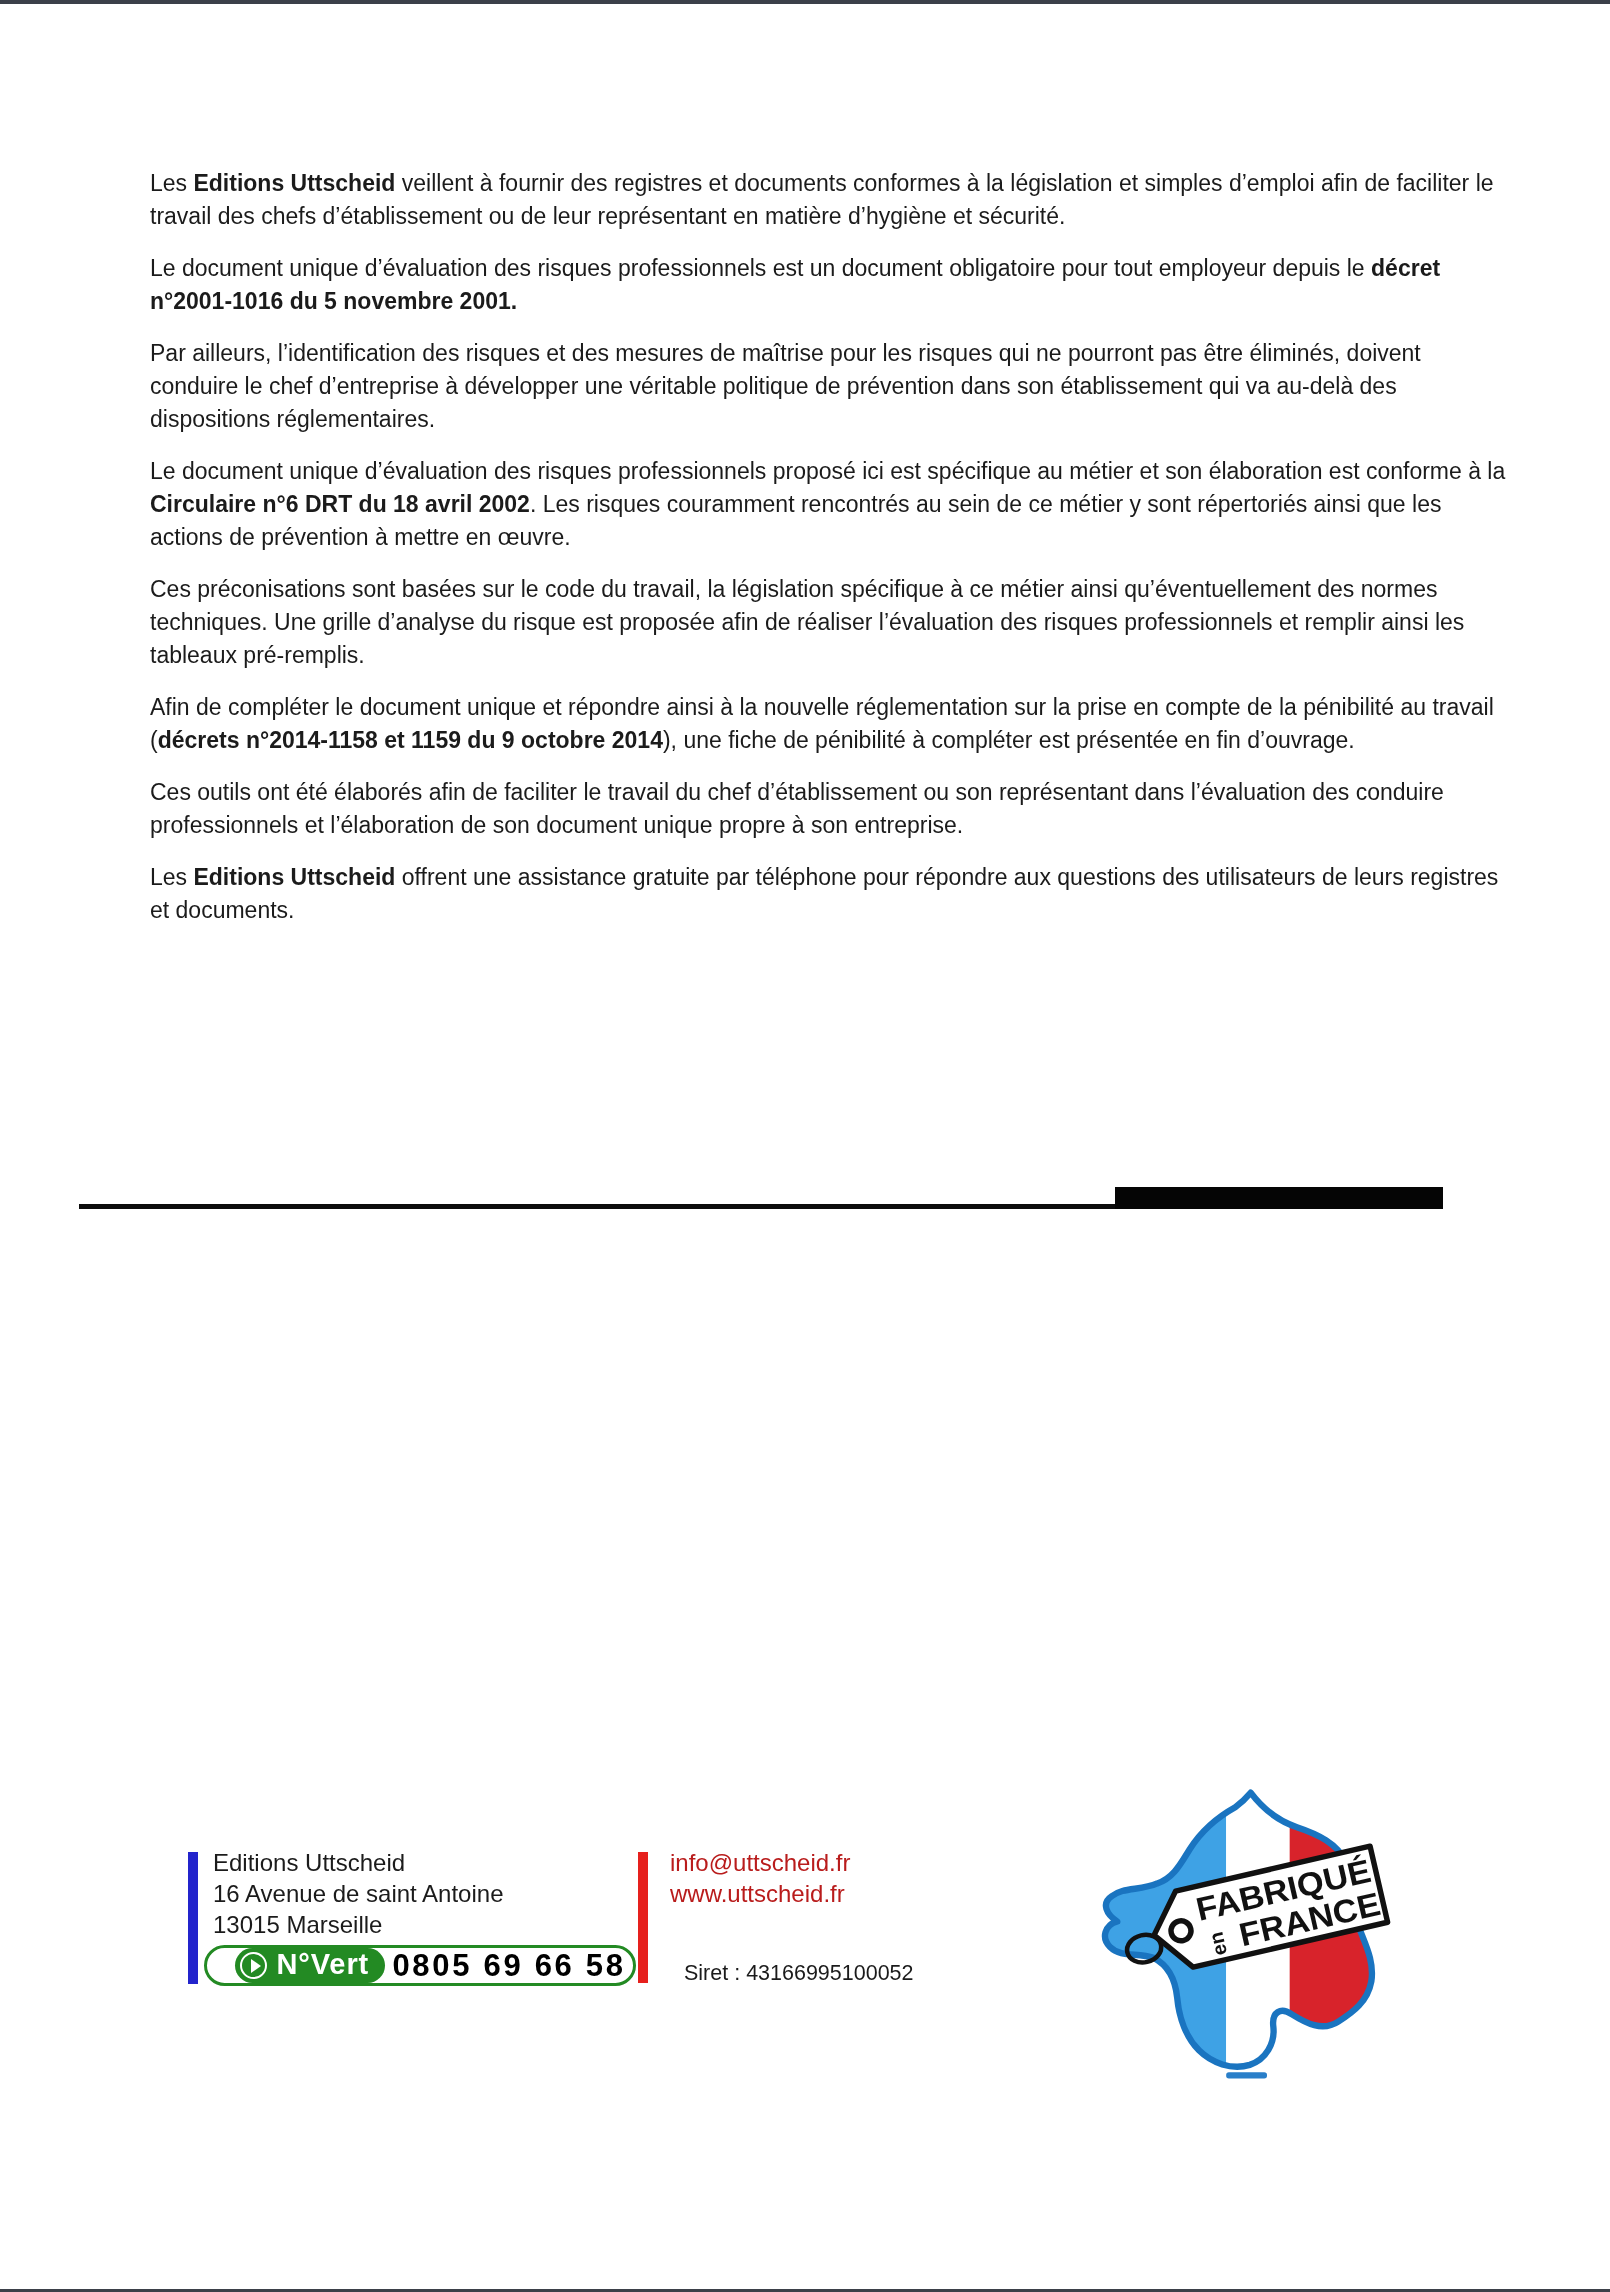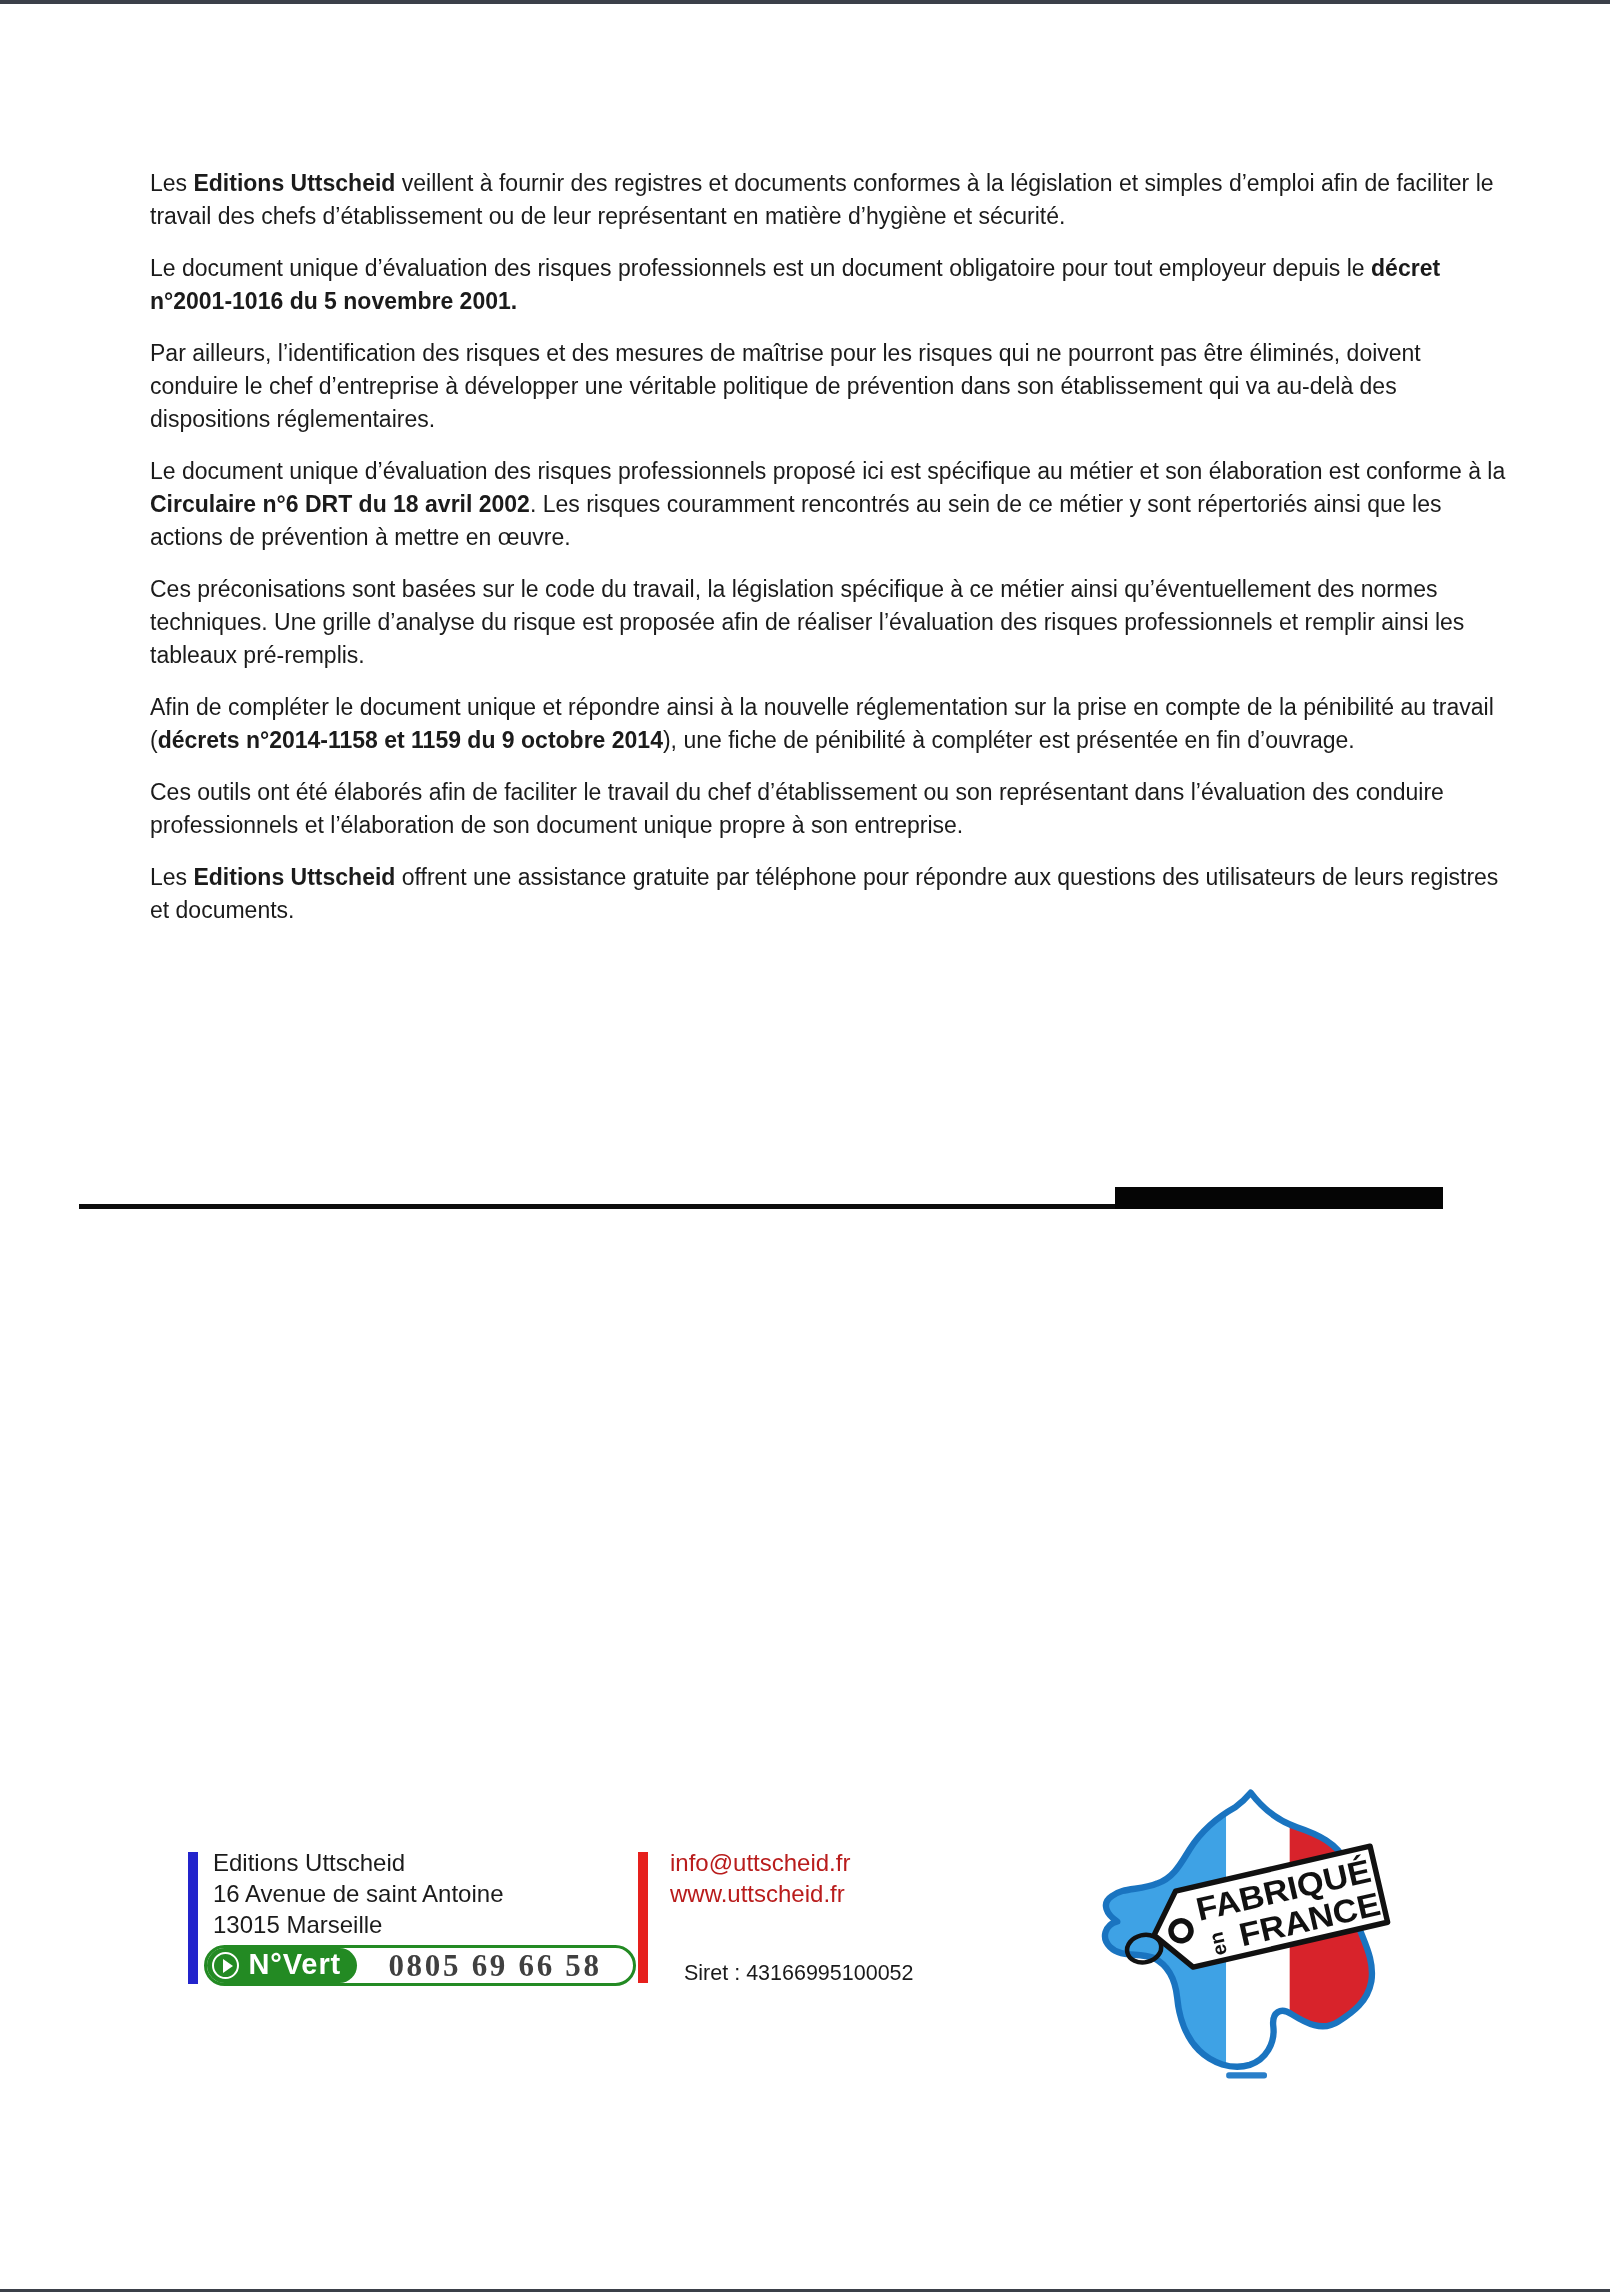--- a/index.html
+++ b/index.html
@@ -50,43 +50,43 @@
     box-sizing:border-box;
     background:#ffffff;
     border:3.6px solid #238a23;
     border-radius:23px;
     display:flex; align-items:stretch;
   }
   .nvert-left {
     background:#238a23;
     border-radius:19.7px;
     display:flex; align-items:center;
-    gap:9px; padding:0 16px 0 5.4px;
+    gap:9px; padding:0 16px 0 5.4px;margin-left:28px;
   }
   .nvert-play {
     width:27px; height:27px; box-sizing:border-box;
     border:2.7px solid #ffffff; border-radius:50%;
     background:#238a23;
     display:flex; align-items:center; justify-content:center;
   }
   .nvert-play .tri {
     width:0; height:0;
     border-left:10.7px solid #ffffff;
     border-top:7.2px solid transparent;
     border-bottom:7.2px solid transparent;
     margin-left:3.6px;
   }
   .nvert-label {
     color:#ffffff; font-weight:bold; font-size:29px; letter-spacing:0.9px;
     transform:translateY(-0.9px);
   }
   .nvert-right {
     flex:1; display:flex; align-items:center; justify-content:center;
-    color:#404040;
-    font-family:Liberation Serif, serif;
+    color:#000000;
+    font-family:Liberation Sans, sans-serif;
     font-weight:bold; font-size:31px; letter-spacing:2.7px;
   }
 
   .france { position:absolute; left:1088px; top:1780px; width:358px; height:313px; }
 </style>
 </head>
 <body>
 
 <div class="page">
 

